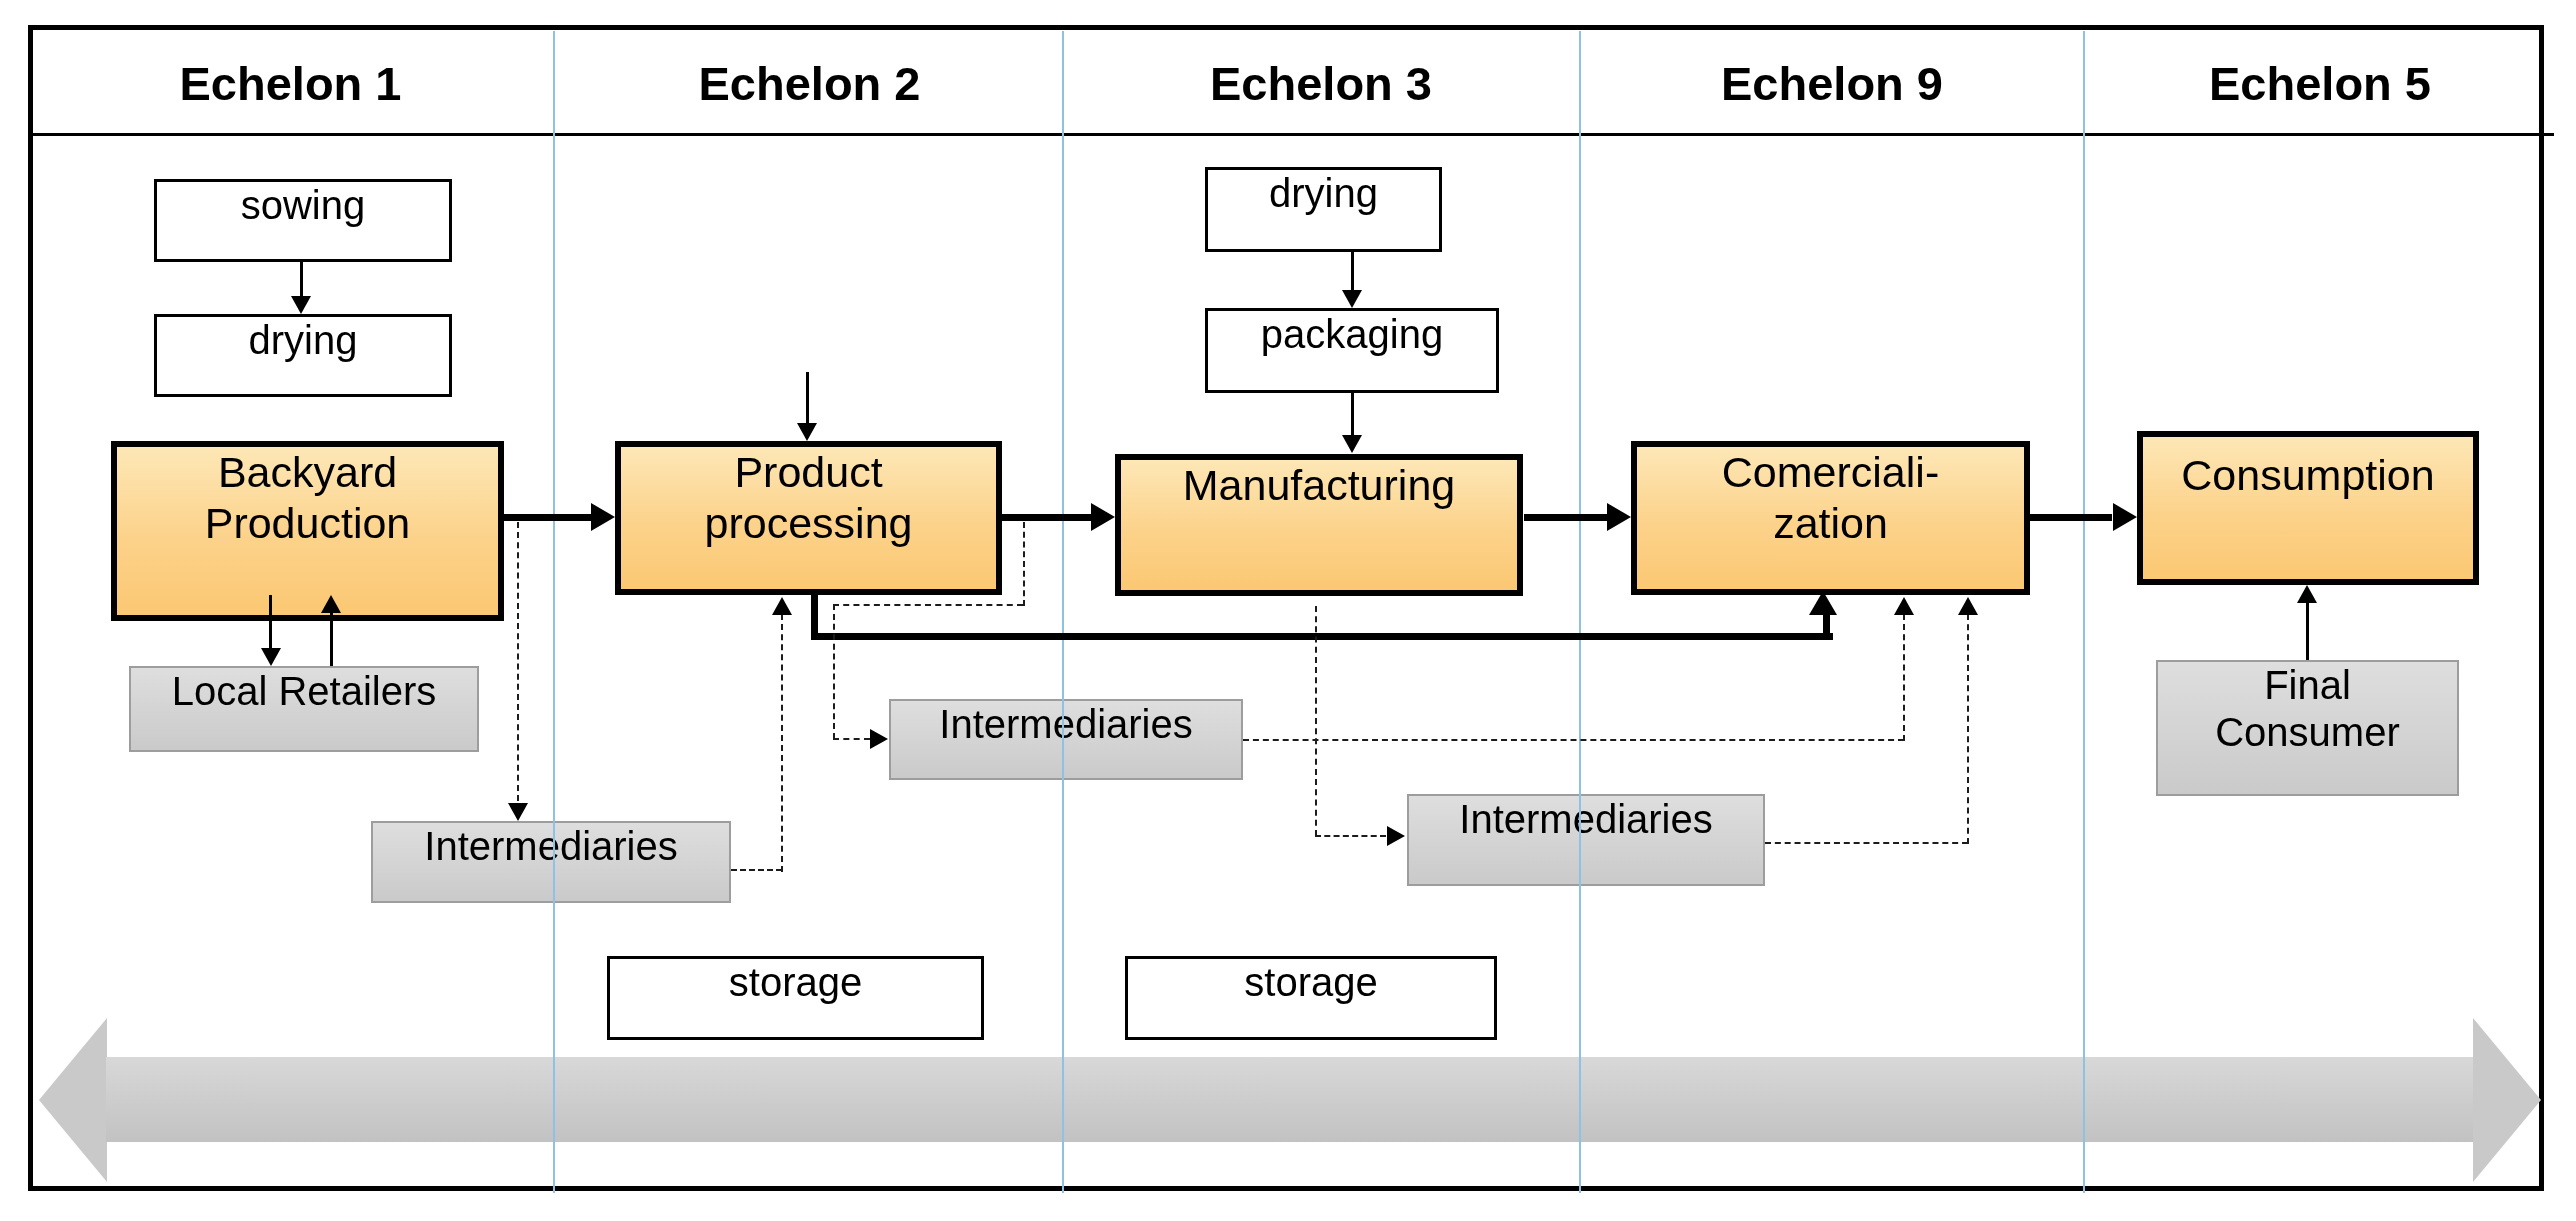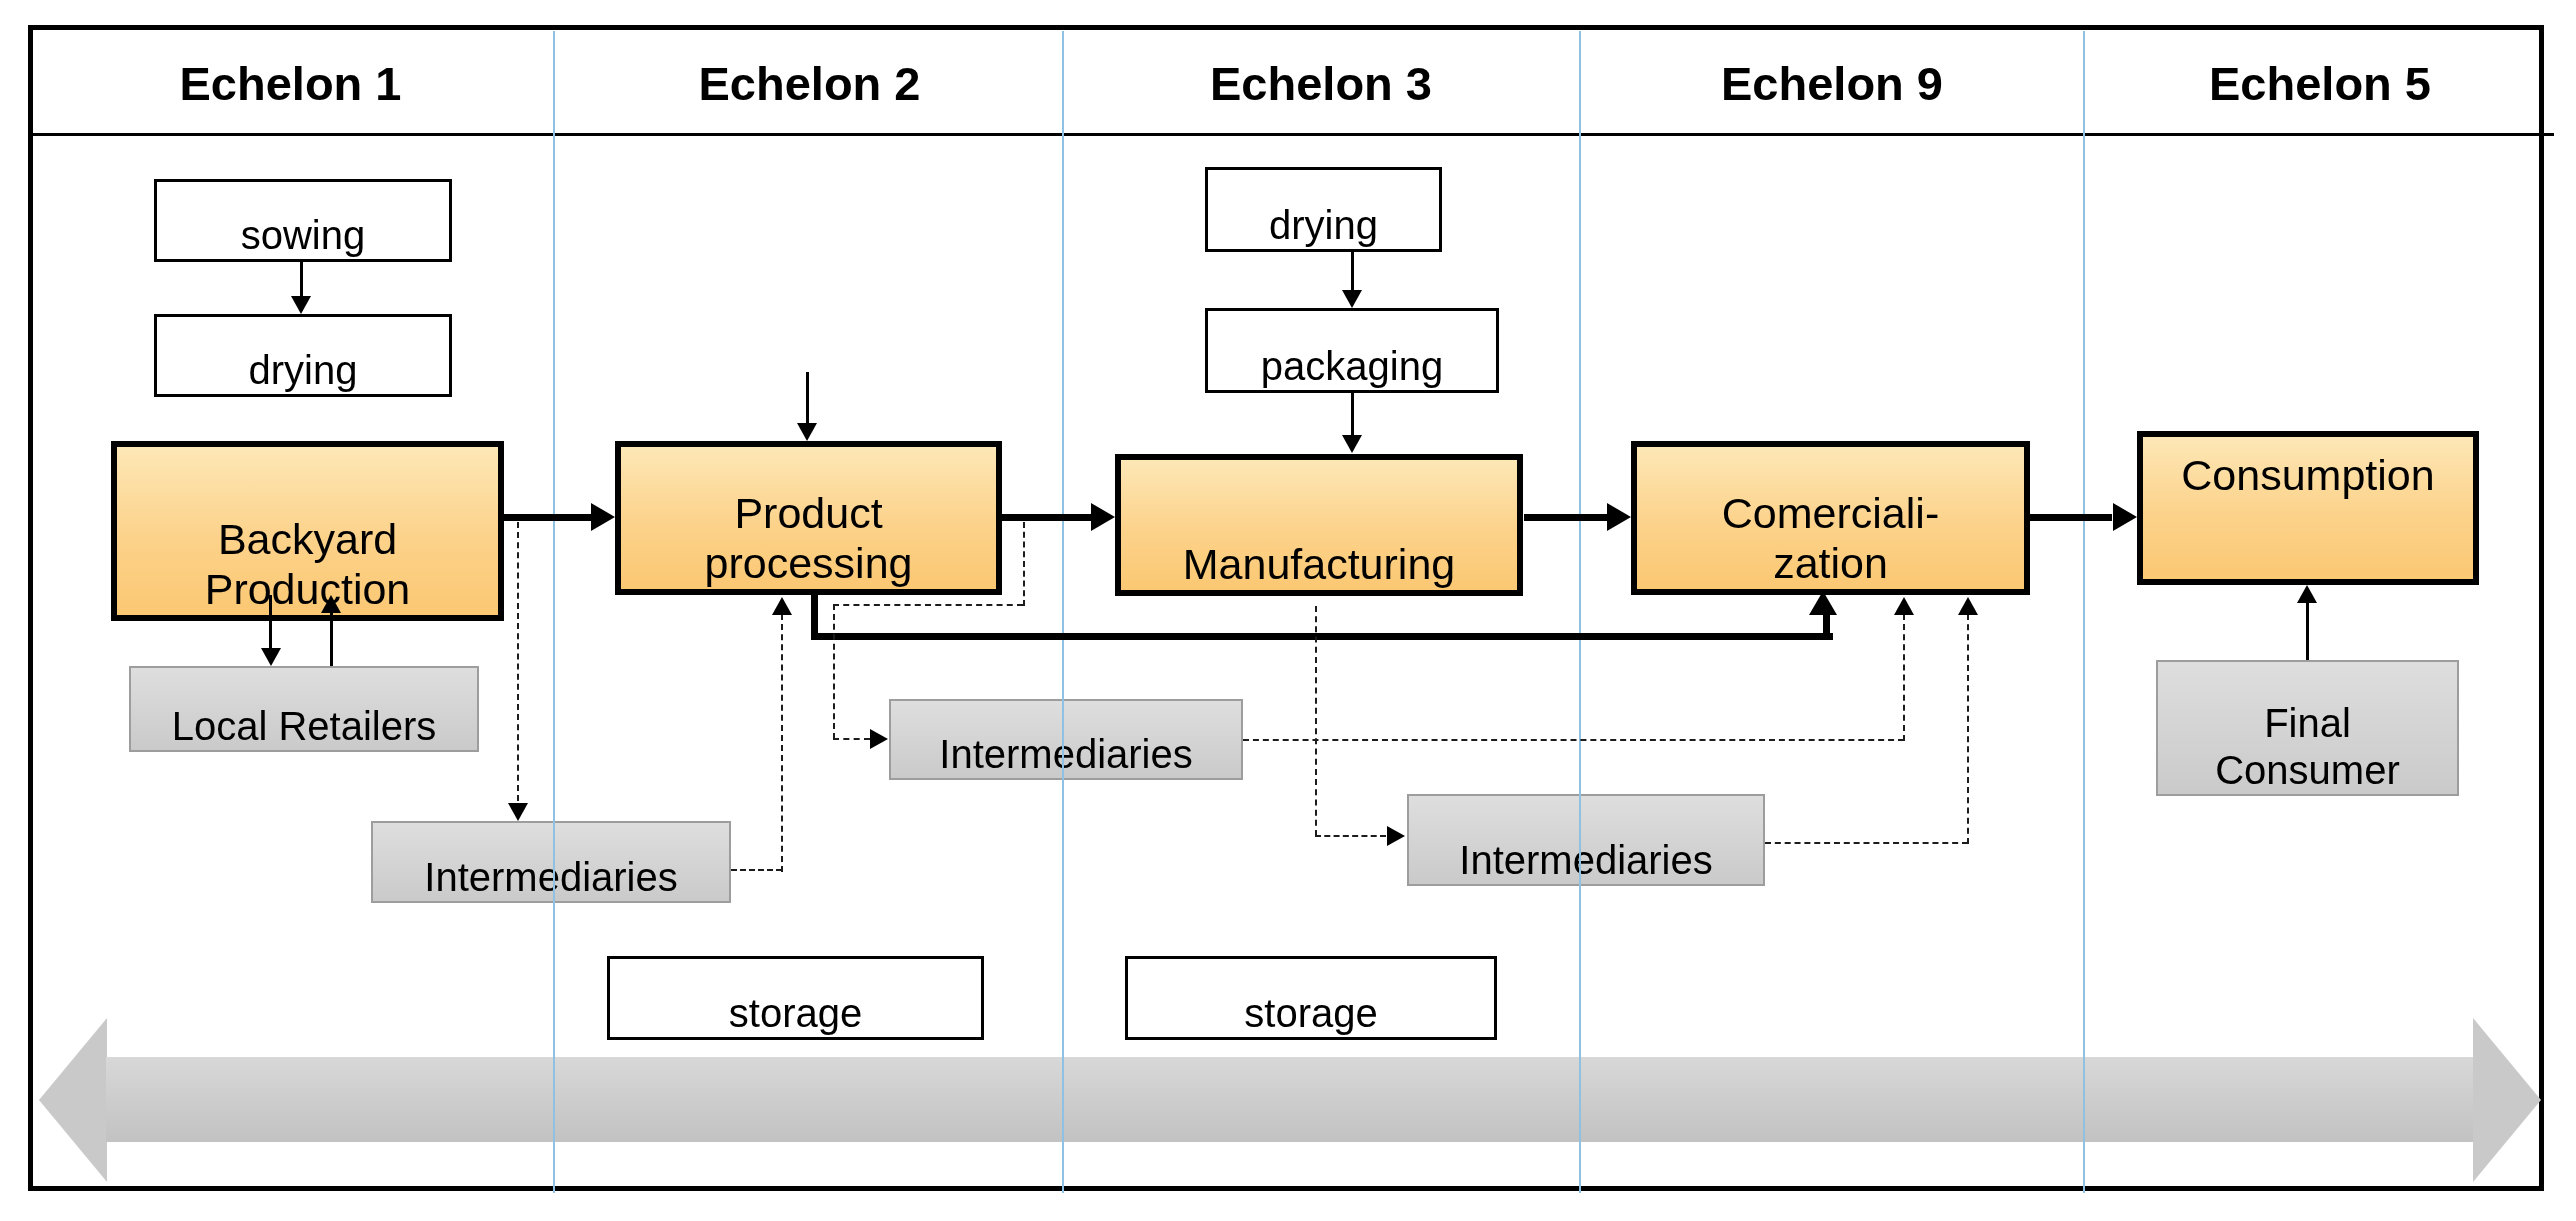--- a/index.html
+++ b/index.html
@@ -5,21 +5,21 @@
   html,body{margin:0;padding:0;background:#ffffff;}
   #canvas{position:relative;width:2576px;height:1222px;background:#ffffff;overflow:hidden;
           font-family:"Liberation Sans",sans-serif;color:#000;}
   .frame{position:absolute;left:28px;top:25px;width:2516px;height:1166px;
          border:5px solid #000;box-sizing:border-box;z-index:0;background:#fff;}
   .header-sep{position:absolute;left:28px;top:133px;width:2526px;height:2.8px;background:#000;z-index:2;}
   .divider{position:absolute;top:31px;width:2.1px;height:1162px;background:#8fc1e3;z-index:4;}
   .ech-label{position:absolute;top:51px;height:65px;display:flex;align-items:center;justify-content:center;
              font-size:47px;font-weight:bold;z-index:3;}
   .box{position:absolute;box-sizing:border-box;display:flex;flex-direction:column;align-items:center;
-       justify-content:flex-end;text-align:center;z-index:3;line-height:1.18;}
+       justify-content:flex-start;text-align:center;z-index:3;line-height:1.18;}
   .white-box{background:#ffffff;border:3.5px solid #000;font-size:40px;}
   .main-box{background:linear-gradient(180deg,#fde7b6 0%,#fcd28a 55%,#fbc873 100%);
             border:6.4px solid #000;font-size:43px;}
   .gray-box{background:linear-gradient(180deg,#dedede 0%,#cacaca 100%);
             border:2.1px solid #9d9d9d;font-size:40px;}
   .hline,.vline{position:absolute;background:#000;z-index:5;}
   .dash-v{position:absolute;width:0;border-left:2.8px dashed #1c1c1c;z-index:5;}
   .dash-h{position:absolute;height:0;border-top:2.8px dashed #1c1c1c;z-index:5;}
   .ah{position:absolute;width:0;height:0;z-index:6;}
   .ah-down-s{border-left:10px solid transparent;border-right:10px solid transparent;border-top:18.4px solid #000;}

